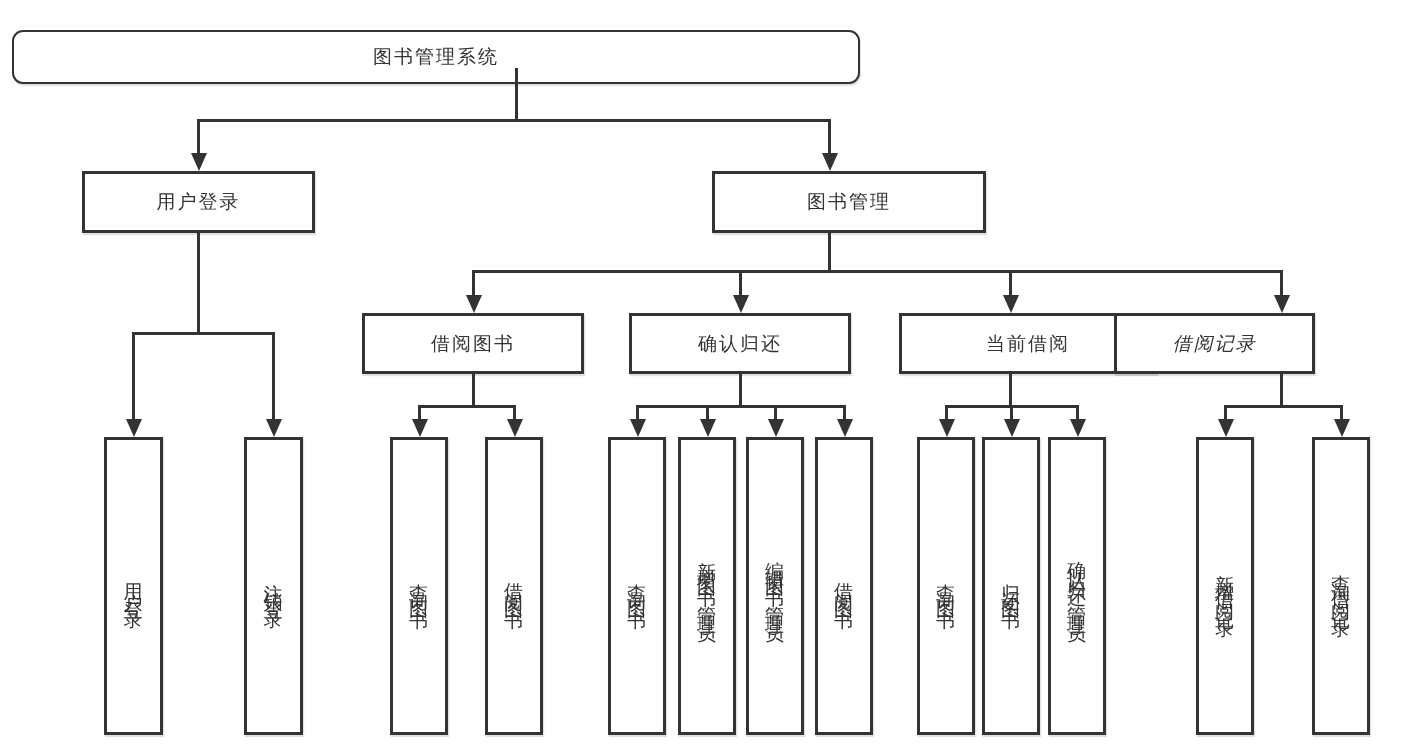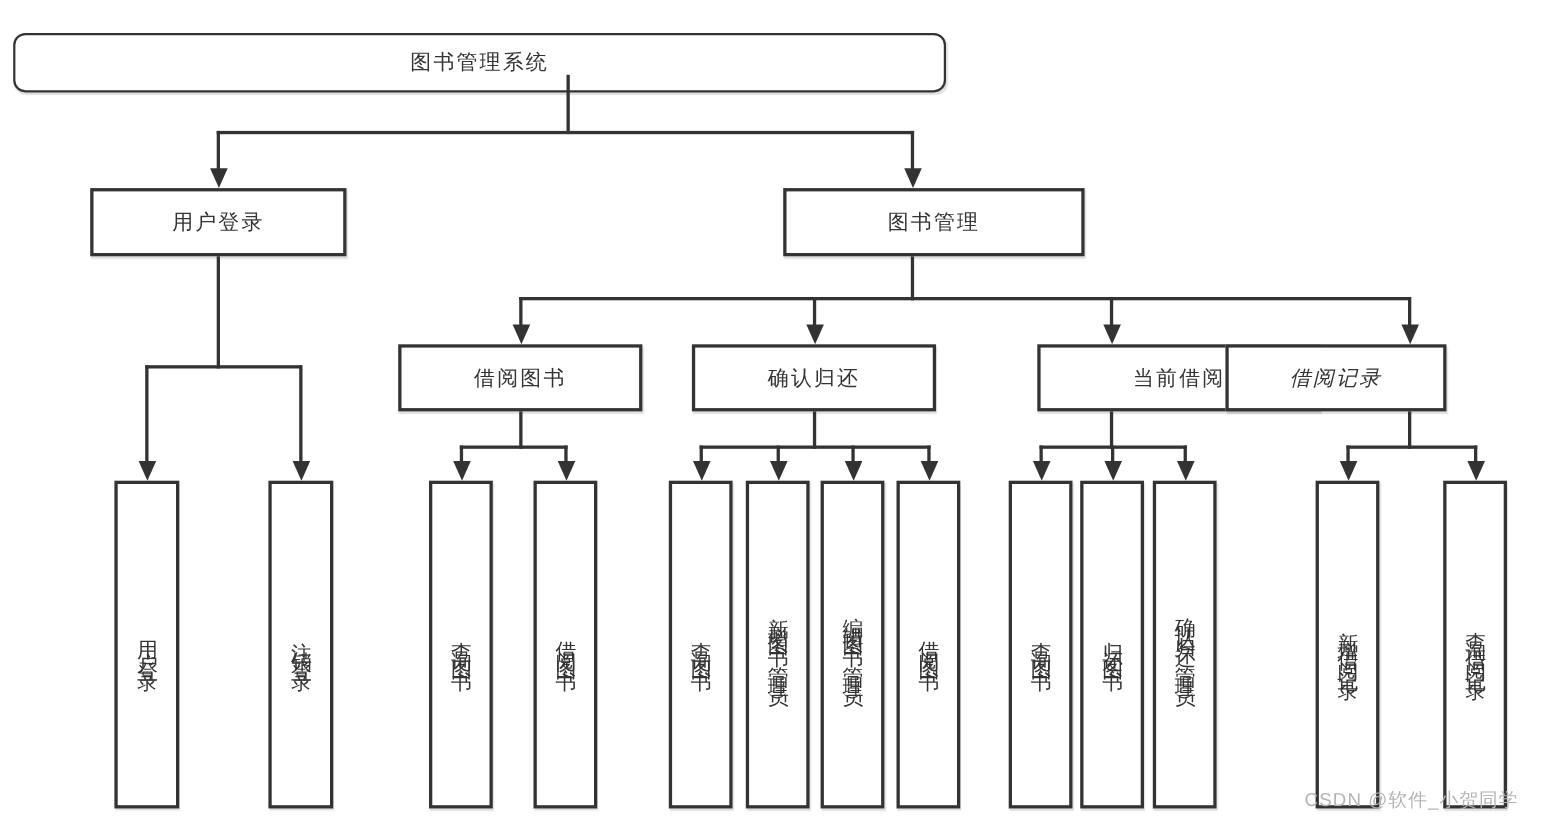--- a/index.html
+++ b/index.html
@@ -98,21 +98,21 @@
   <div class="arrow" style="left:1003px;top:295px;"></div>
   <div class="vline" style="left:1280px;top:270px;height:29px;"></div>
   <div class="arrow" style="left:1274px;top:295px;"></div>
 
   <div class="box hbox" style="left:362px;top:313px;width:222px;height:61px;">
     <span>借阅图书</span>
   </div>
   <div class="box hbox" style="left:629px;top:313px;width:222px;height:61px;">
     <span>确认归还</span>
   </div>
-  <div class="box hbox" style="left:899px;top:313px;width:258px;height:61px;margin-left:44px;">
+  <div class="box hbox" style="left:899px;top:313px;width:258px;height:61px;">
     <span>当前借阅</span>
   </div>
   <div class="box hbox" style="left:1114px;top:313px;width:201px;height:61px;font-style:italic;">
     <span>借阅记录</span>
   </div>
 
   <div class="vline" style="left:472px;top:374px;height:34px;"></div>
   <div class="hline" style="left:418px;top:405px;width:98px;"></div>
   <div class="vline" style="left:418px;top:405px;height:17px;"></div>
   <div class="arrow" style="left:412px;top:419px;"></div>
@@ -183,15 +183,14 @@
     <span>确认归还（管理员）</span>
   </div>
 
   <div class="box vbox" style="left:1196px;top:437px;width:58px;height:298px;">
     <span>新增借阅记录</span>
   </div>
   <div class="box vbox" style="left:1312px;top:437px;width:58px;height:298px;">
     <span>查询借阅记录</span>
   </div>
 
-  <div class="watermark">CSDN @软件_小贺同学</div>
 
 </div>
 
 </body></html>

